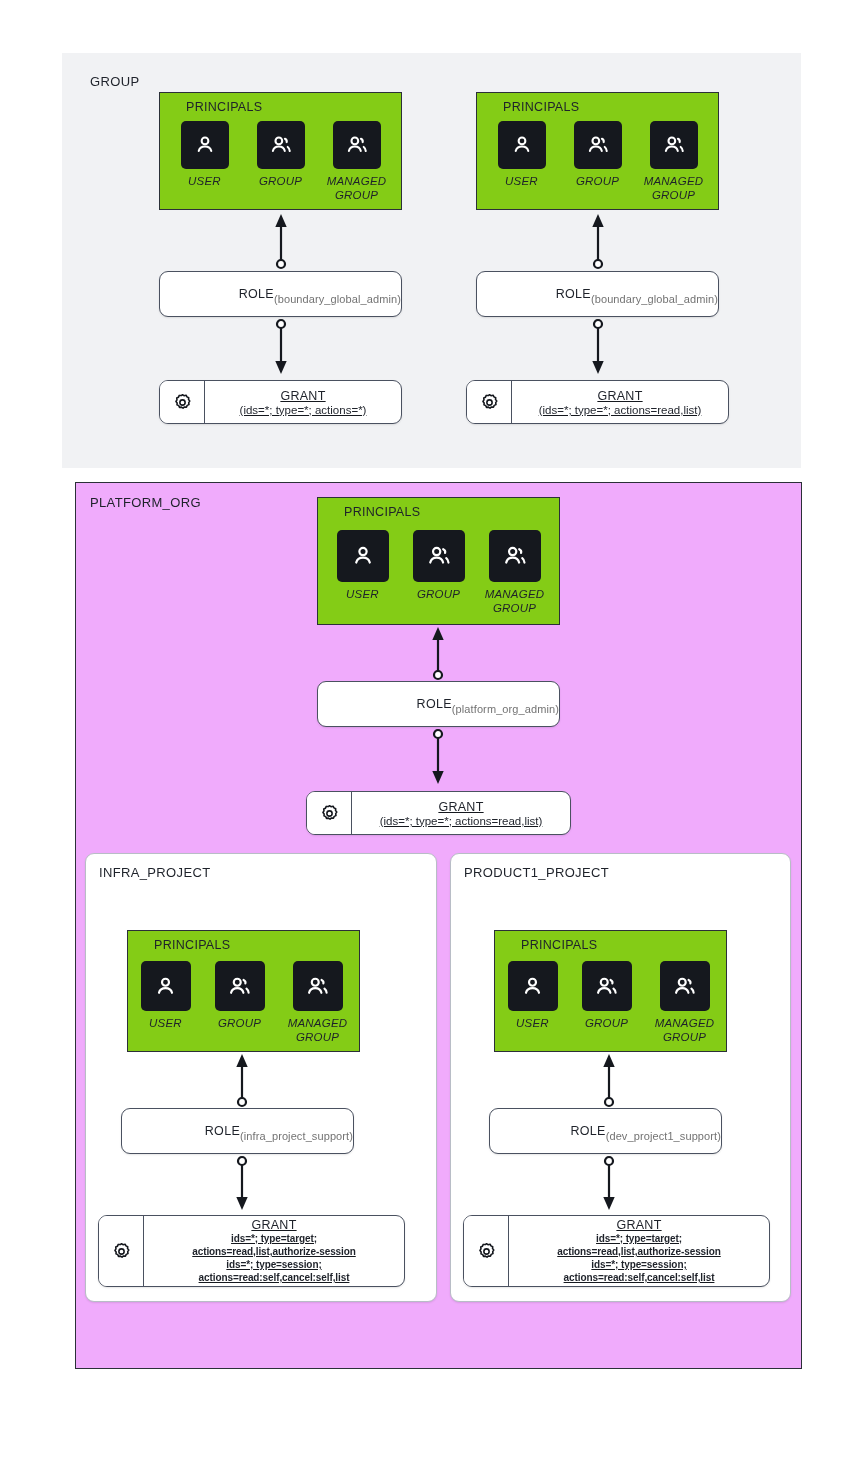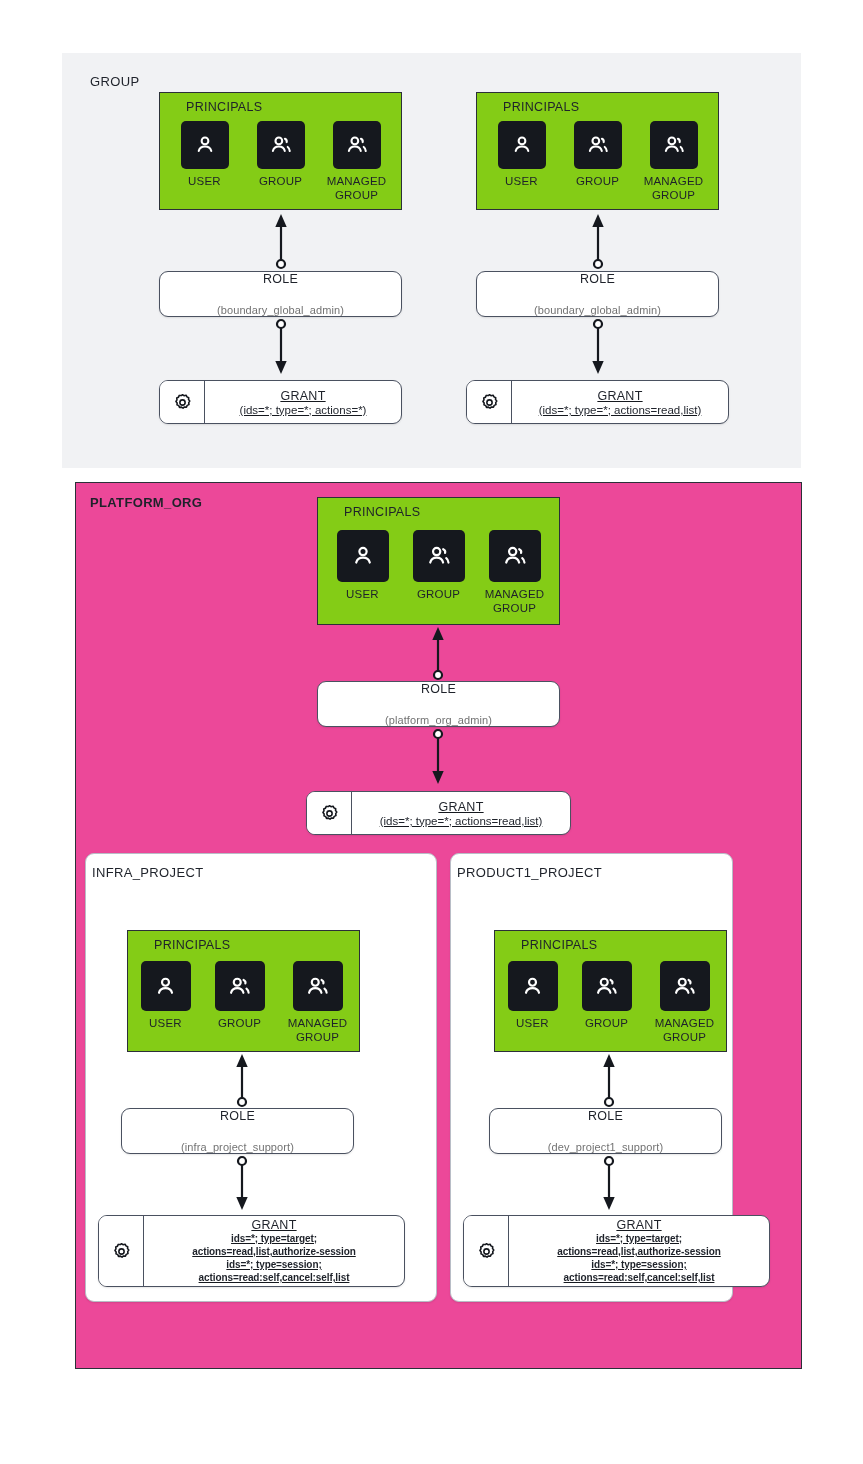--- a/index.html
+++ b/index.html
@@ -32,46 +32,45 @@
     height: 415px;
     background: #f1f2f4;
     box-sizing: border-box;
   }
   .scope-org {
     position: absolute;
     left: 75px;
     top: 482px;
     width: 727px;
     height: 887px;
-    background: #ec4899;
+    background: #f0abfc;
     border: 1.6px solid #2b3038;
     box-sizing: border-box;
-    font-weight: bold;
   }
   .scope-project {
     position: absolute;
     background: #ffffff;
     border: 1.3px solid #b8bdc6;
     border-radius: 9px;
     box-sizing: border-box;
     box-shadow: 0 1px 2px rgba(0,0,0,0.10);
   }
   #proj-infra { left: 85px; top: 853px; width: 352px; height: 449px; }
-  #proj-product1 { left: 450px; top: 853px; width: 283px; height: 449px; }
+  #proj-product1 { left: 450px; top: 853px; width: 341px; height: 449px; }
 
   .scope-title {
     position: absolute;
     font-size: 13px;
     letter-spacing: 0.35px;
     color: #1e222a;
     white-space: nowrap;
   }
   .scope-global > .scope-title { left: 28px; top: 21px; }
   .scope-org > .scope-title { left: 14px; top: 12px; }
-  .scope-project > .scope-title { left: 6px; top: 11px; }
+  .scope-project > .scope-title { left: 13px; top: 11px; }
 
   
   .principals {
     position: absolute;
     background: #84cc16;
     border: 1.4px solid #2b3038;
     box-sizing: border-box;
   }
   .principals-label {
     position: absolute;
@@ -89,20 +88,21 @@
     top: 28px;
     display: flex;
     justify-content: center;
     gap: 12px;
   }
   .principal {
     width: 64px;
     display: flex;
     flex-direction: column;
     align-items: center;
+    font-style: italic;
   }
   .principal-tile {
     width: 48px;
     height: 48px;
     background: #15181e;
     border-radius: 5px;
     display: flex;
     align-items: center;
     justify-content: center;
   }
@@ -117,23 +117,23 @@
   }
 
   
   .role-box {
     position: absolute;
     background: #ffffff;
     border: 1.3px solid #4a5160;
     border-radius: 9px;
     box-sizing: border-box;
     display: flex;
-    flex-direction: column;
+    flex-direction: row;
     align-items: center;
-    justify-content: space-between;
+    justify-content: flex-end;
     box-shadow: 0 1px 2px rgba(0,0,0,0.10);
   }
   .role-title {
     font-size: 12.5px;
     letter-spacing: 0.3px;
     color: #1e222a;
   }
   .role-sub {
     font-size: 11px;
     letter-spacing: 0.1px;

